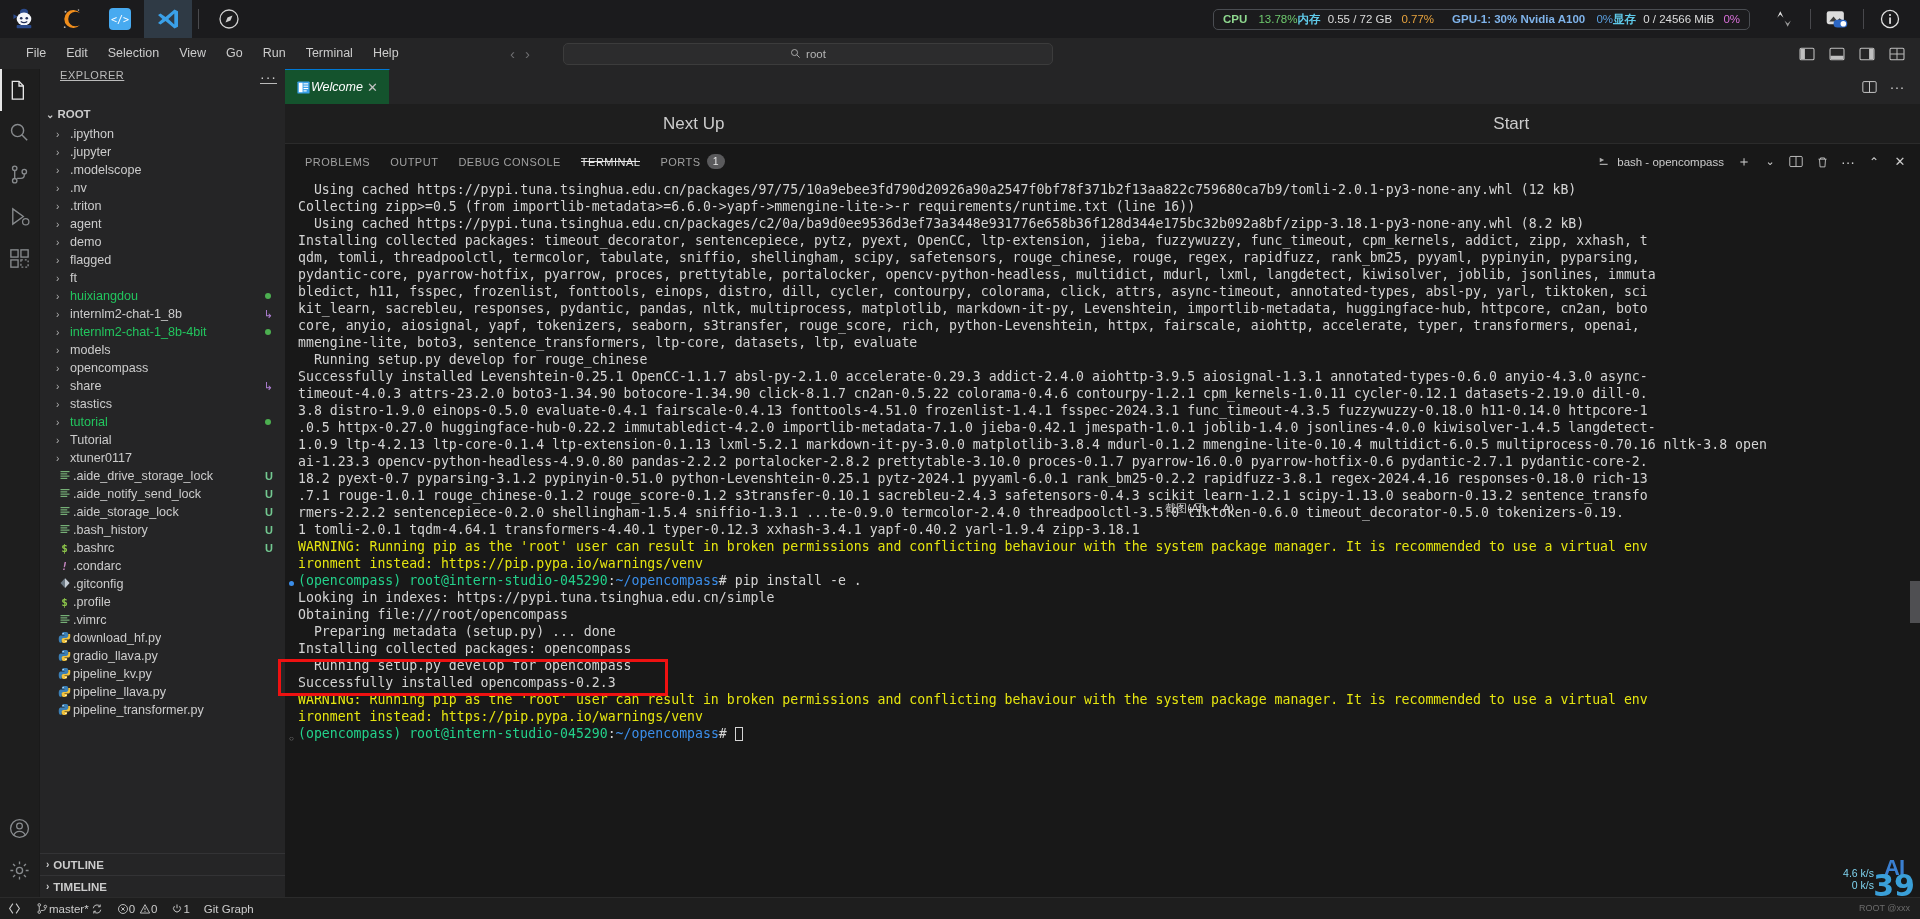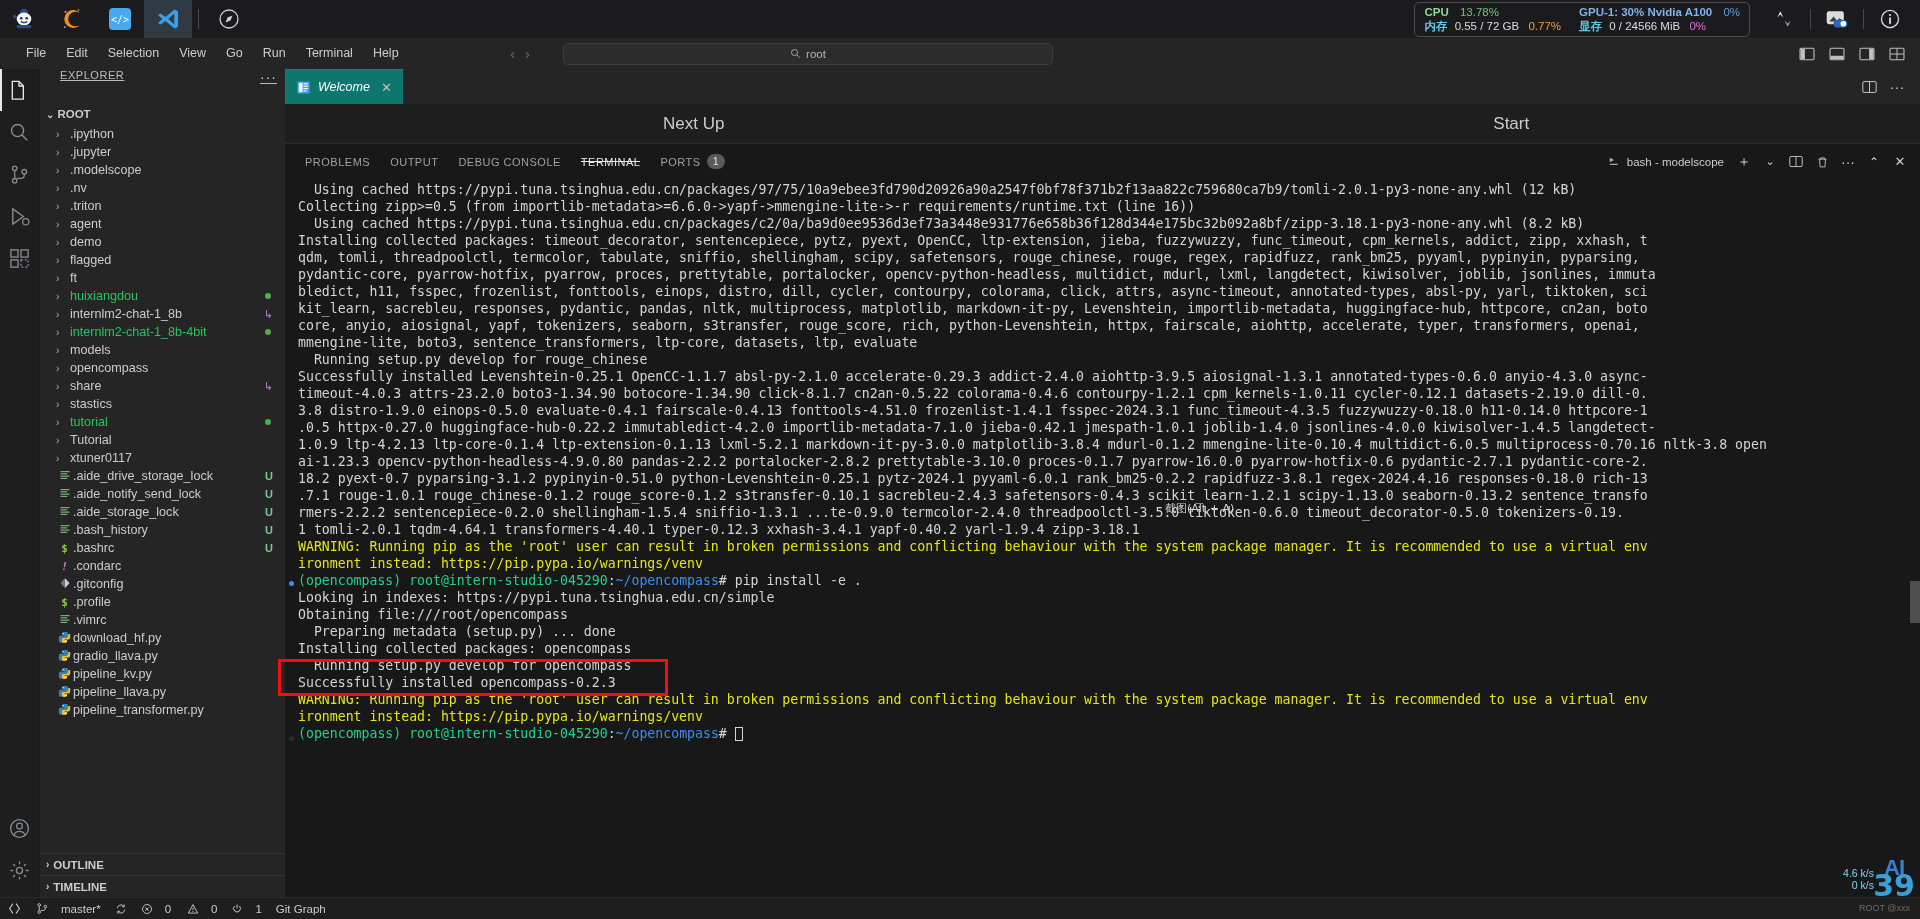--- a/index.html
+++ b/index.html
@@ -23,21 +23,21 @@
   }
   .shell-tab.active { background: #2f3a45; }
   .shell-sep { width: 1px; background: #4a4a4d; margin: 9px 6px; }
   .shell-right {
     margin-left: auto; display: flex; align-items: center; gap: 0px; padding-right: 10px;
   }
   .res-box {
     border: 1px solid #4a4d52; border-radius: 5px; padding: 2px 9px 3px 9px;
     display: flex; gap: 18px; background: #1b1b1d; margin-right: 14px;
   }
-  .res-col { display: flex; flex-direction: column; font-size: 11.5px; line-height: 14px; }
+  .res-col { display: flex; flex-direction: row; font-size: 11.5px; line-height: 14px; }
   .res-row { white-space: nowrap; }
   .res-label-cpu { color: #8fd98f; font-weight: bold; }
   .res-val-green { color: #6ec96e; }
   .res-label-mem { color: #5fc9e8; font-weight: bold; }
   .res-val-white { color: #dcdcdc; }
   .res-val-orange { color: #e8a33d; margin-top: 38px; }
   .res-label-gpu { color: #7fb3ea; font-weight: bold; }
   .res-val-blue { color: #5a9fe0; }
   .res-label-vram { color: #5fc9e8; font-weight: bold; }
   .res-val-pink { color: #d96fd9; }
@@ -112,21 +112,21 @@
   .sb-section {
     height: 22px; display: flex; align-items: center; gap: 4px; padding-left: 6px;
     font-size: 11.5px; font-weight: bold; color: #cccccc; cursor: pointer;
     border-top: 1px solid #333335; flex: none;
   }
 
   
   .editorarea { flex: 1; display: flex; flex-direction: column; min-width: 0; background: #1e1e1e; }
   .tabsrow { height: 35px; background: #252526; display: flex; align-items: stretch; flex: none; }
   .etab {
-    display: flex; align-items: center; gap: 7px; padding: 0 11px; background: #0f766e;
+    display: flex; align-items: center; padding: 0 11px; background: #14532d;
     font-size: 12.5px; color: #ffffff; font-style: italic; cursor: pointer;
     border-right: 1px solid #252526; border-top: 1px solid #0078d4;
   }
   .etab .close { font-size: 13px; color: #c5c5c5; font-style: normal; margin-left: 4px; cursor:pointer;}
   .tabsrow-right { margin-left: auto; display: flex; align-items: center; gap: 2px; padding-right: 10px; }
   .tr-ico { width: 26px; height: 26px; display: flex; align-items:center; justify-content:center; color:#c5c5c5; cursor: pointer;}
 
   .welcome {
     height: 40px; display: flex; align-items: center; flex: none;
     border-bottom: 1px solid #2b2b2b; background: #1e1e1e;
@@ -173,21 +173,21 @@
   .redbox {
     position: absolute; border: 3px solid #ee1111; pointer-events: none;
   }
 
   
   .statusbar {
     height: 22px; background: #1e1e1e; display: flex; align-items: center; flex: none;
     font-size: 11.5px; color: #cccccc; border-top: 1px solid #2b2b2b;
   }
   .sb-left { display: flex; align-items: center; }
-  .sb-item { display: flex; align-items: center; gap: 12px; padding: 0 7px; height: 22px; cursor: pointer; }
+  .sb-item { display: flex; align-items: center; gap: 0; padding: 0 7px; height: 22px; cursor: pointer; }
   .sb-remote { background: transparent; color: #cccccc; padding: 0 8px; }
 
   
   .net-badge {
     position: absolute; right: 46px; bottom: 28px; font-size: 10.5px; color: #7fd4f0;
     text-align: right; line-height: 12px;
   }
   .big39 {
     position: absolute; right: 5px; bottom: 16px; font-size: 30px; color: #3a9fd8;
     font-weight: bold; font-family: "DejaVu Sans", sans-serif;
@@ -673,21 +673,21 @@
             <span>PORTS</span>
             <span class="ports-badge">1</span>
           </div>
 
           <div class="panel-head-right">
             <div class="term-name">
               <svg width="14" height="14" viewBox="0 0 16 16">
                 <path d="M2 3 l5 2.6 -5 2.6z" fill="#c5c5c5" opacity=".85"></path>
                 <rect x="2" y="10" width="9" height="1.4" fill="#c5c5c5" opacity=".85"></rect>
               </svg>
-              <span>bash - modelscope</span>
+              <span>bash - opencompass</span>
             </div>
             <div class="ph-ico">＋</div>
             <div class="ph-ico" style="font-size:11px">⌄</div>
             <div class="ph-ico">
               <svg width="14" height="13" viewBox="0 0 18 16">
                 <rect x="1" y="1.5" width="16" height="13" rx="1.5" stroke="#c5c5c5" stroke-width="1.2" fill="none"></rect>
                 <line x1="9" y1="1.8" x2="9" y2="14.2" stroke="#c5c5c5" stroke-width="1.2"></line>
               </svg>
             </div>
             <div class="ph-ico">

